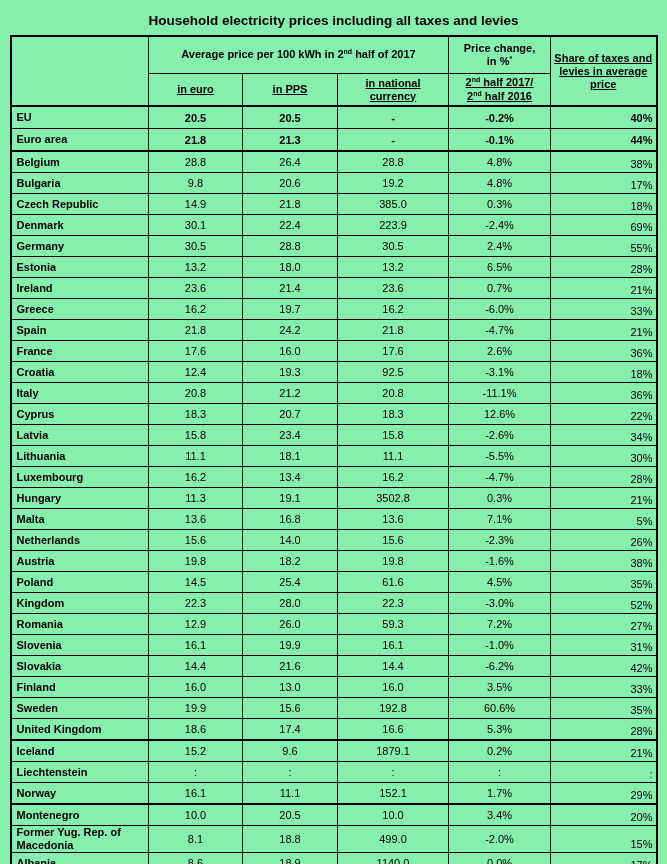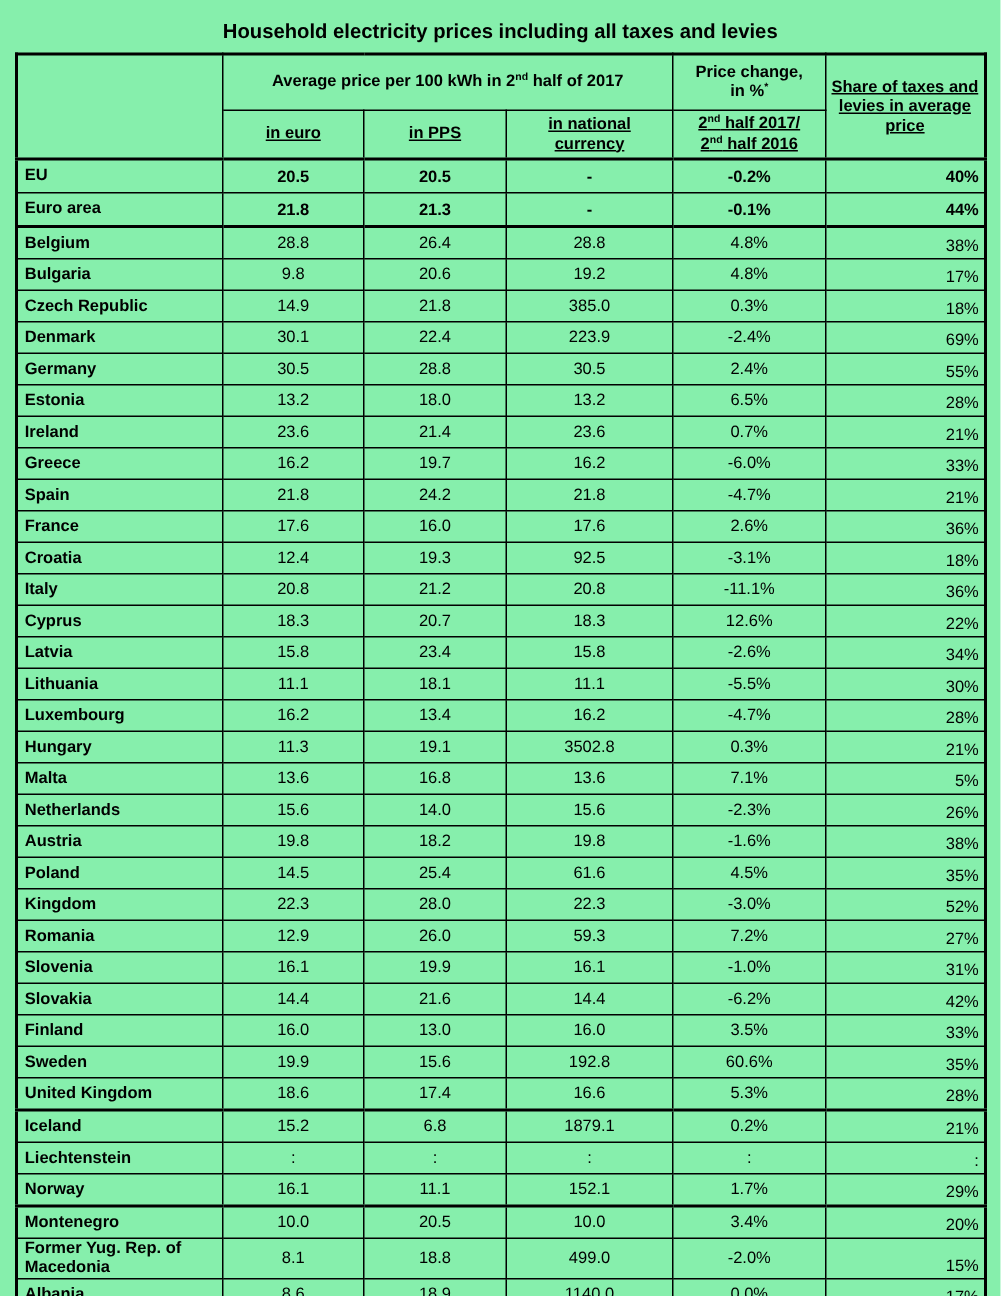--- a/index.html
+++ b/index.html
@@ -323,21 +323,21 @@
           <td class="cell-country">United Kingdom</td>
           <td class="cell-num">18.6</td>
           <td class="cell-num">17.4</td>
           <td class="cell-num">16.6</td>
           <td class="cell-num">5.3%</td>
           <td class="cell-share">28%</td>
         </tr>
         <tr class="thick-top">
           <td class="cell-country">Iceland</td>
           <td class="cell-num">15.2</td>
-          <td class="cell-num">6.8</td>
+          <td class="cell-num">9.6</td>
           <td class="cell-num">1879.1</td>
           <td class="cell-num">0.2%</td>
           <td class="cell-share">21%</td>
         </tr>
         <tr>
           <td class="cell-country">Liechtenstein</td>
           <td class="cell-num">:</td>
           <td class="cell-num">:</td>
           <td class="cell-num">:</td>
           <td class="cell-num">:</td>

